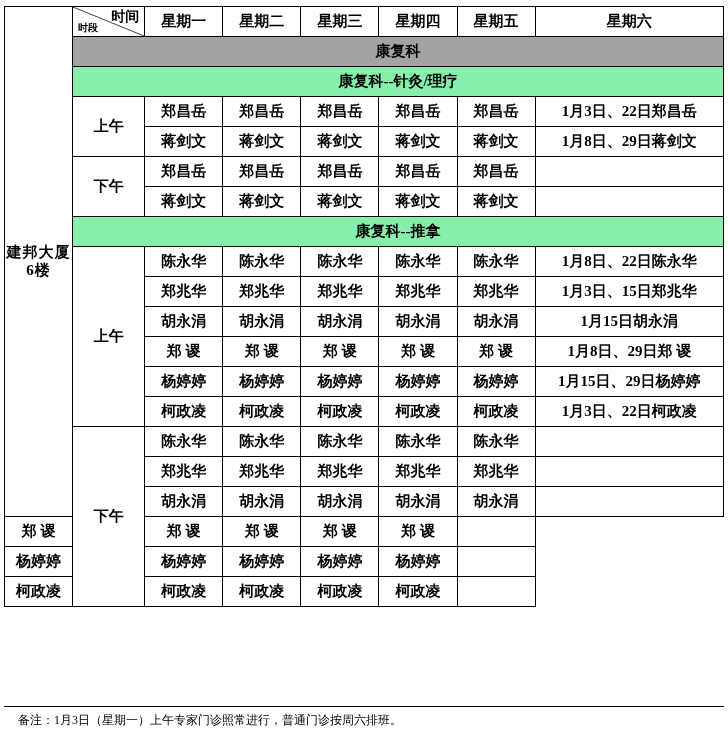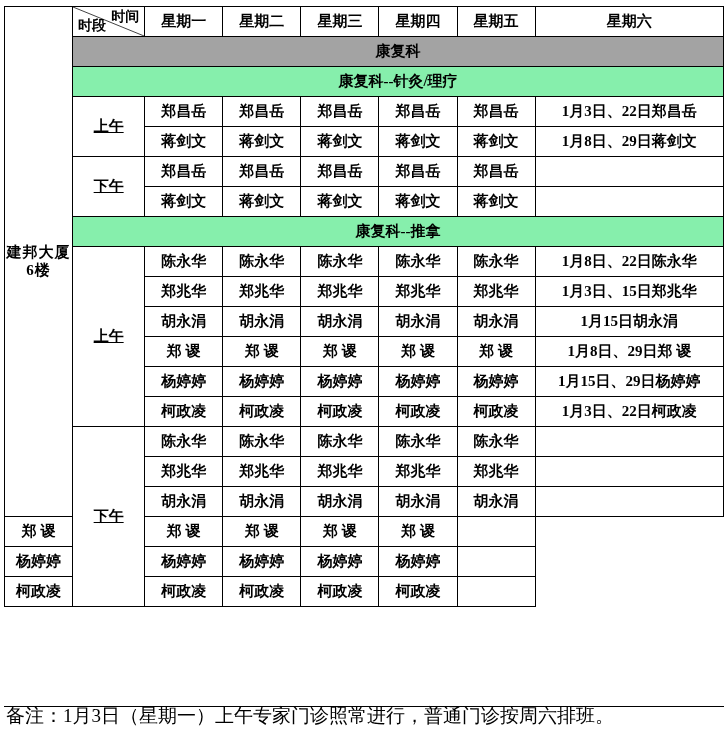--- a/index.html
+++ b/index.html
@@ -53,21 +53,21 @@
     position: absolute;
     right: 5px;
     top: 1px;
     font-size: 14px;
     font-weight: bold;
   }
   .corner .lbl-bottom {
     position: absolute;
     left: 5px;
     bottom: 1px;
-    font-size: 14px;
+    font-size: 10px;
     font-weight: bold;
   }
   .hdr-day {
     font-size: 15px;
     font-weight: bold;
     height: 58px;
   }
   .vert-label {
     width: 68px;
     font-size: 16px;
@@ -86,41 +86,40 @@
   .section-white {
     background: #86efac;
     height: 28px;
     font-size: 15px;
     font-weight: bold;
   }
   .period {
     width: 52px;
     font-size: 15px;
     font-weight: bold;
-    text-decoration: underline;
   }
   td.name {
     font-size: 14px;
     font-weight: bold;
     height: 29px;
   }
   td.sat {
     font-size: 13px;
     font-weight: bold;
     height: 29px;
     margin-left: 46px;
   }
   td.empty {
     height: 29px;
   }
   .note {
     position: absolute;
-    left: 6px;
+    left: 18px;
     bottom: 12px;
-    font-size: 19px;
+    font-size: 12px;
     font-weight: normal;
     font-family: "Liberation Serif", "DejaVu Serif", serif;
   }
   .note-rule {
     position: absolute;
     left: 4px;
     right: 4px;
     bottom: 34px;
     border-top: 1px solid #000000;
     height: 0;

